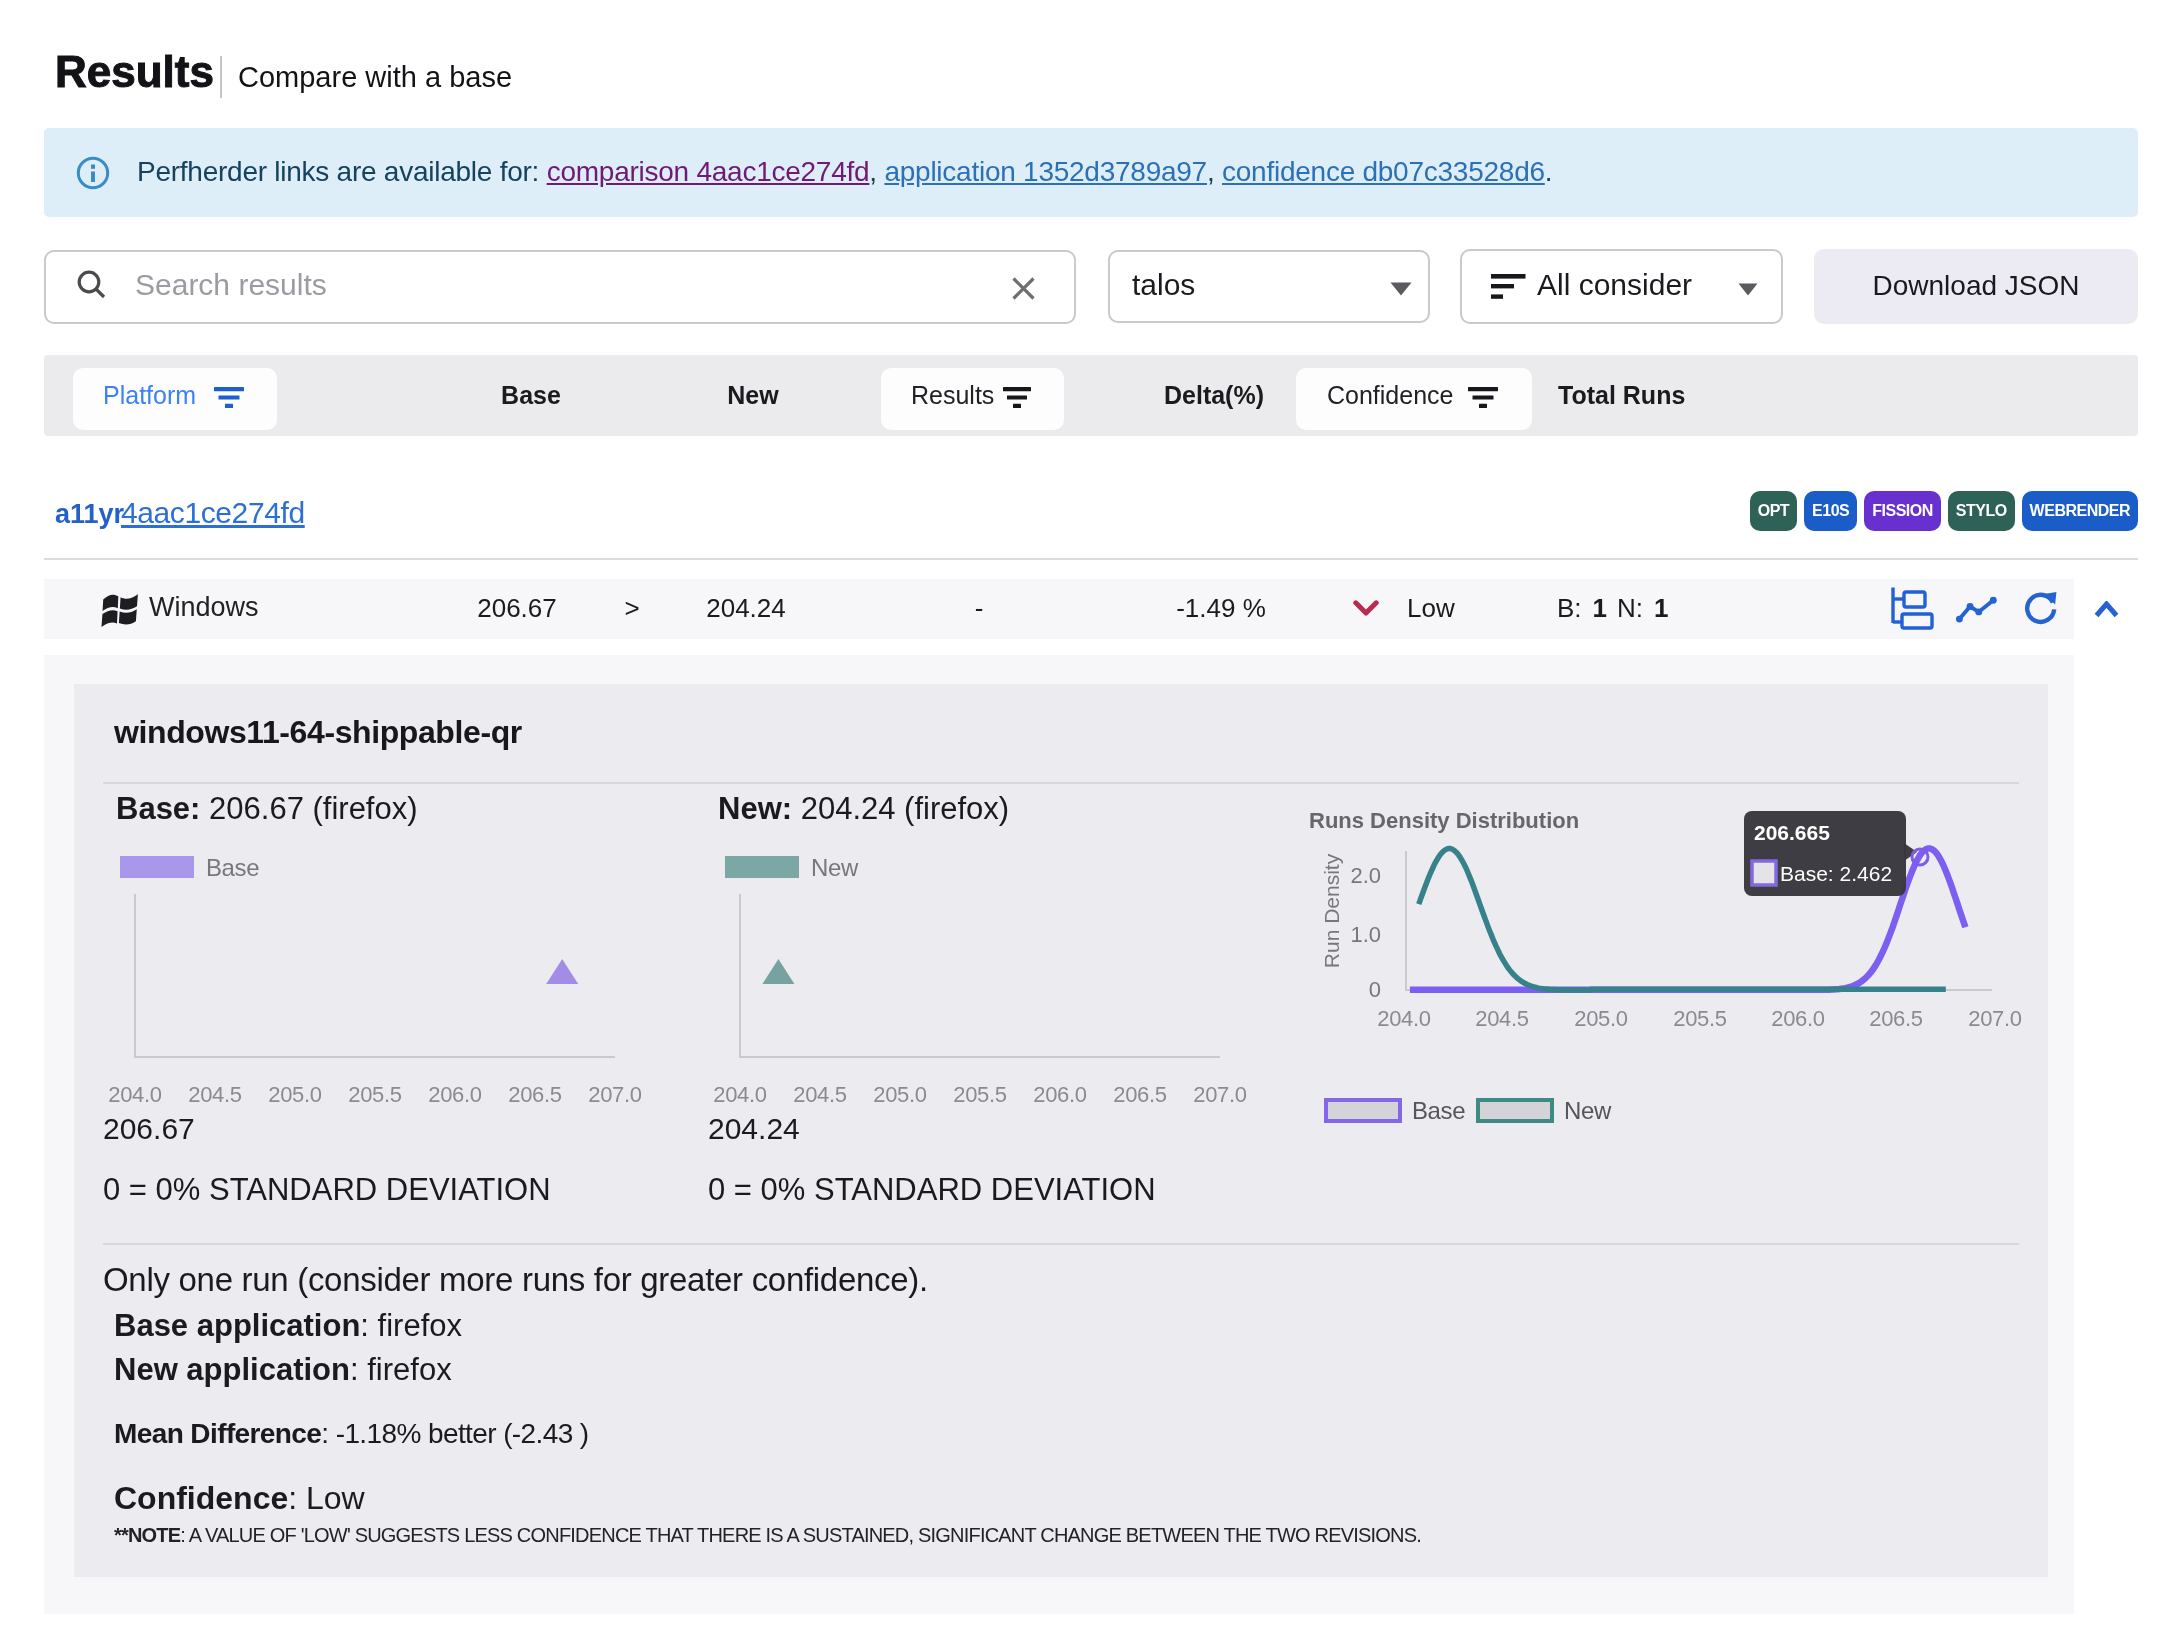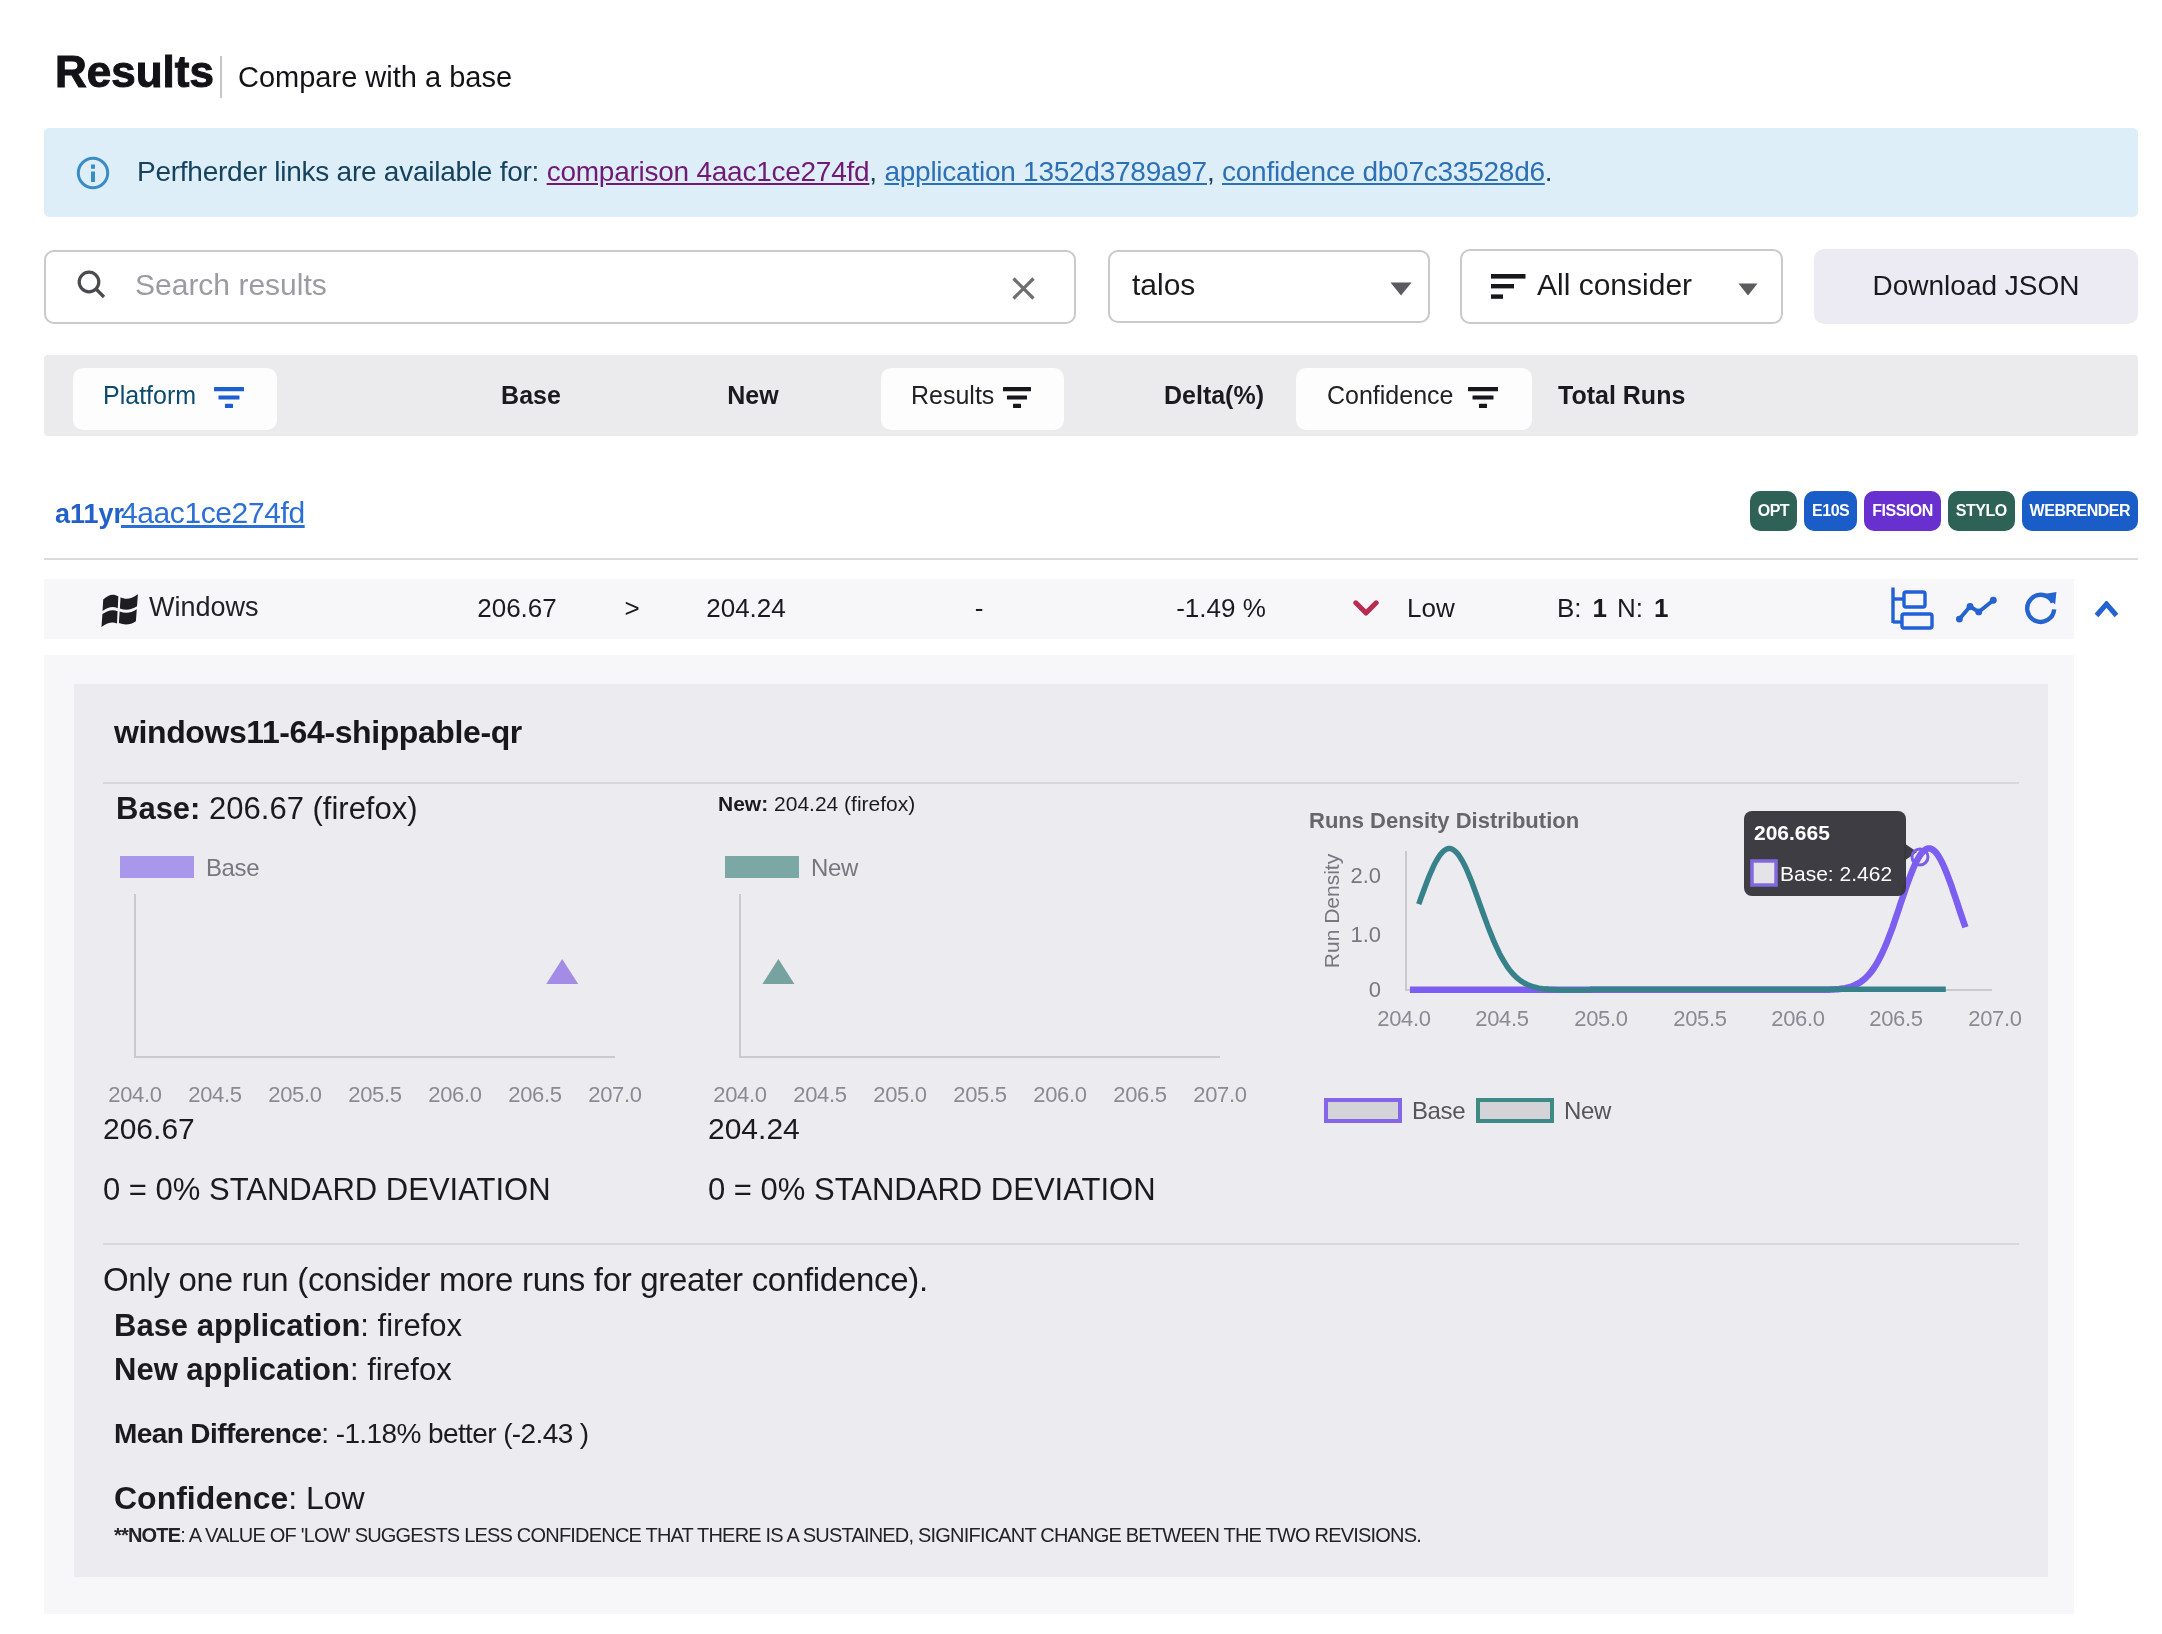--- a/index.html
+++ b/index.html
@@ -45,21 +45,21 @@
 </svg>
 <div class="abs" style="left:1537px; top:270px; font-size:30px; line-height:1;">All consider</div>
 <svg class="abs" style="left:1738px; top:283px;" width="20" height="13" viewBox="0 0 20 13">
     <polygon points="0.5,0.5 19.5,0.5 10,12.5" fill="#5a5a5f"></polygon>
   </svg>
 <div class="abs" style="left:1814px; top:249px; width:324px; height:75px; background:#eceaf2; border-radius:10px;"></div>
 <div class="abs" style="left:1814px; top:272px; width:324px; text-align:center; font-size:28px; line-height:1; color:#19191e;">Download JSON</div>
 
 <div class="abs" style="left:44px; top:355px; width:2094px; height:81px; background:#ebebee; border-radius:4px;"></div>
 <div class="abs" style="left:73px; top:368px; width:204px; height:62px; background:#fdfdfe; border-radius:10px;"></div>
-<div class="abs" style="left:103px; top:383px; font-size:25px; line-height:1; color:#0c4a6e;">Platform</div>
+<div class="abs" style="left:103px; top:383px; font-size:25px; line-height:1; color:#3b82f6;">Platform</div>
 <svg class="abs" style="left:214px; top:387px;" width="30" height="21" viewBox="0 0 30 21">
   <rect x="0" y="0" width="30" height="4.2" rx="0.5" fill="#1d5fd0"></rect>
   <rect x="4.5" y="8.4" width="21" height="4.2" rx="0.5" fill="#1d5fd0"></rect>
   <rect x="11" y="16.8" width="8" height="4.2" rx="0.5" fill="#1d5fd0"></rect>
 </svg>
 <div class="abs b" style="left:430px; top:383px; width:180px; text-align:center; font-size:25px; line-height:1;">Base</div>
 <div class="abs b" style="left:652px; top:383px; width:180px; text-align:center; font-size:25px; line-height:1;">New</div>
 <div class="abs" style="left:881px; top:368px; width:183px; height:62px; background:#fdfdfe; border-radius:10px;"></div>
 <div class="abs" style="left:911px; top:383px; font-size:25px; line-height:1; color:#212126;">Results</div>
 <svg class="abs" style="left:1003px; top:387px;" width="28" height="21" viewBox="0 0 28 21">
@@ -126,21 +126,21 @@
 </svg>
 <svg class="abs" style="left:2094px; top:601px;" width="25" height="17" viewBox="0 0 25 17">
   <polyline points="2.5,14.5 12.5,3 22.5,14.5" fill="none" stroke="#2563d0" stroke-width="5"></polyline>
 </svg>
 
 <div class="abs" style="left:44px; top:655px; width:2030px; height:959px; background:#f7f7f9;"></div>
 <div class="abs" style="left:74px; top:684px; width:1974px; height:893px; background:#ecebf0;"></div>
 <div class="abs b" style="left:103px; top:716px; font-size:32px; line-height:1; letter-spacing:-0.4px; color:#17171c;">windows11-64-shippable-qr</div>
 <div class="abs" style="left:103px; top:782px; width:1916px; height:2px; background:#d8d8dc;"></div>
 <div class="abs" style="left:105px; top:793px; font-size:31px; line-height:1;"><span class="b">Base:</span> 206.67 (firefox)</div>
-<div class="abs" style="left:707px; top:793px; font-size:21px; line-height:1;"><span class="b">New:</span> 204.24 (firefox)</div>
+<div class="abs" style="left:707px; top:793px; font-size:31px; line-height:1;"><span class="b">New:</span> 204.24 (firefox)</div>
 
 <svg class="abs" style="left:103px; top:845px;" width="600" height="270" viewBox="0 0 600 270">
   <rect x="17" y="11" width="74" height="22" fill="#a897ea"></rect>
   <text x="103" y="31" font-size="24" letter-spacing="-0.4" fill="#77777d">Base</text>
   <line x1="32" y1="49" x2="32" y2="213" stroke="#c9c9ce" stroke-width="2"></line>
   <line x1="32" y1="212" x2="512" y2="212" stroke="#c9c9ce" stroke-width="2"></line>
   <polygon points="459.199999999998,114 475.199999999998,139 443.199999999998,139" fill="#a38ce6"></polygon>
   <text x="32" y="257" text-anchor="middle" font-size="22" letter-spacing="-0.3" fill="#8a8a90">204.0</text>
     <text x="112" y="257" text-anchor="middle" font-size="22" letter-spacing="-0.3" fill="#8a8a90">204.5</text>
     <text x="192" y="257" text-anchor="middle" font-size="22" letter-spacing="-0.3" fill="#8a8a90">205.0</text>

